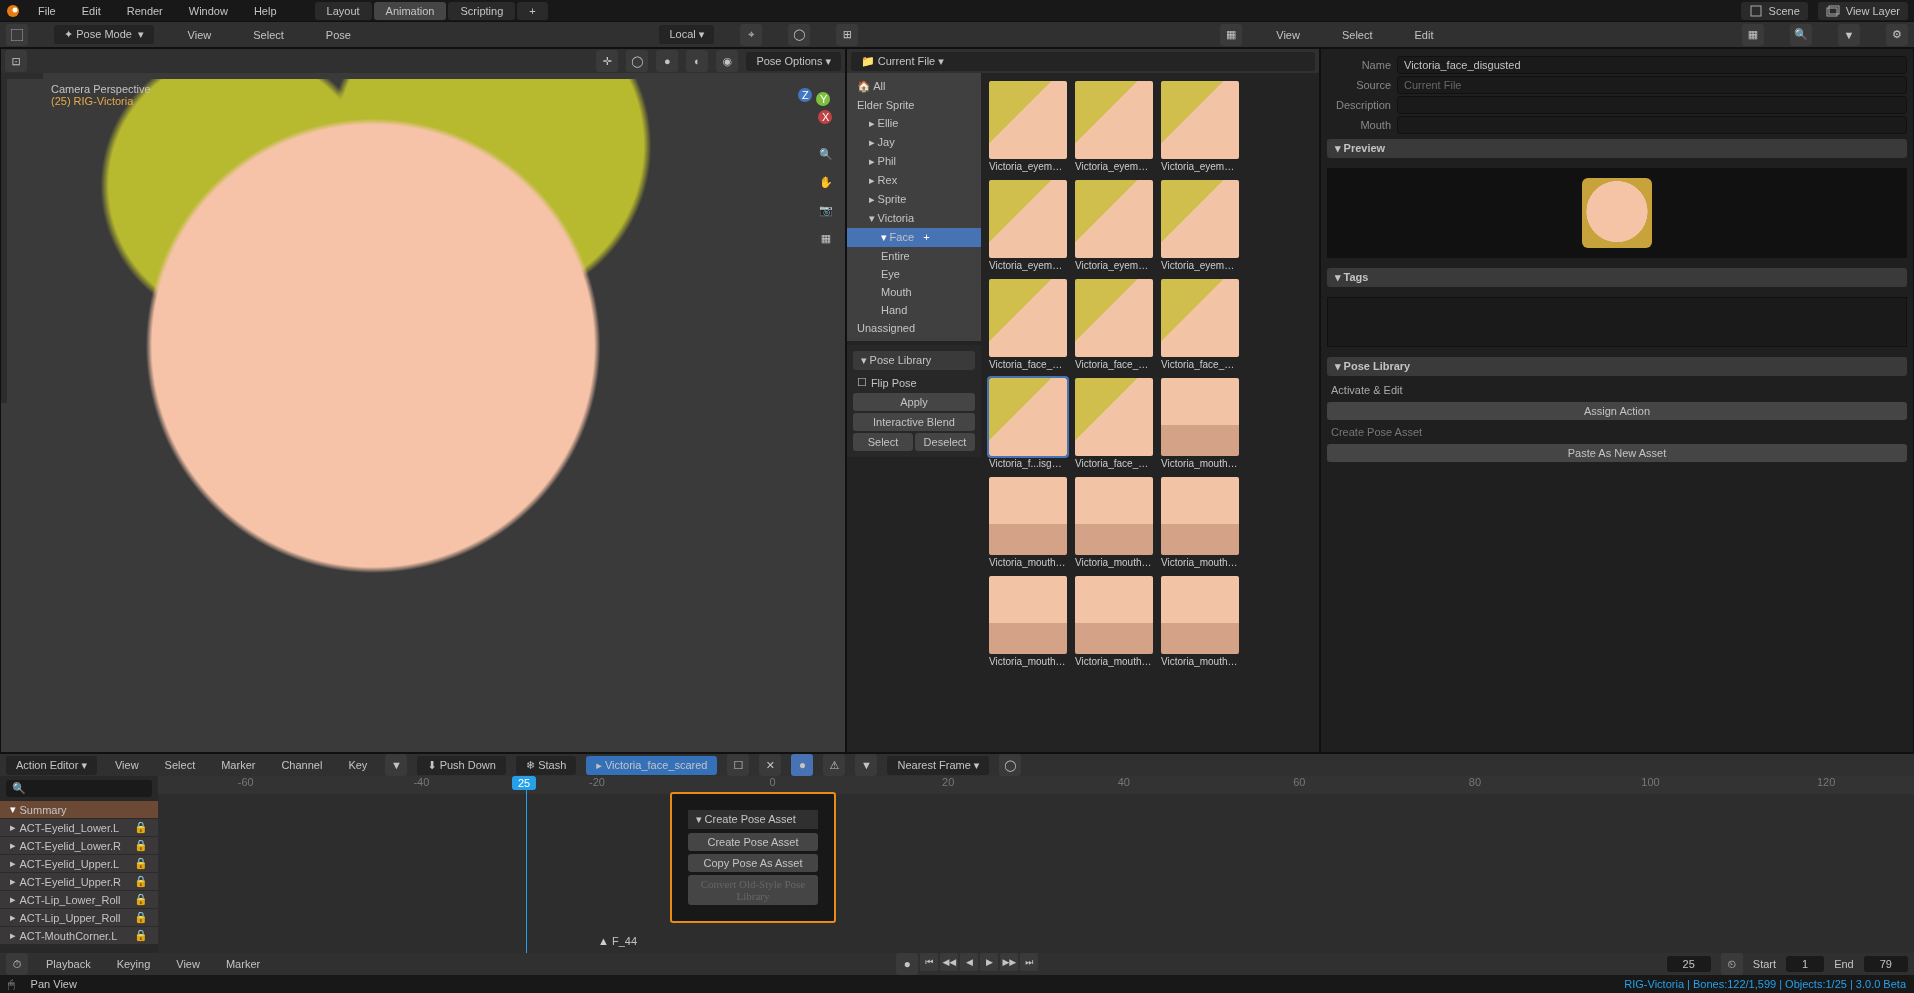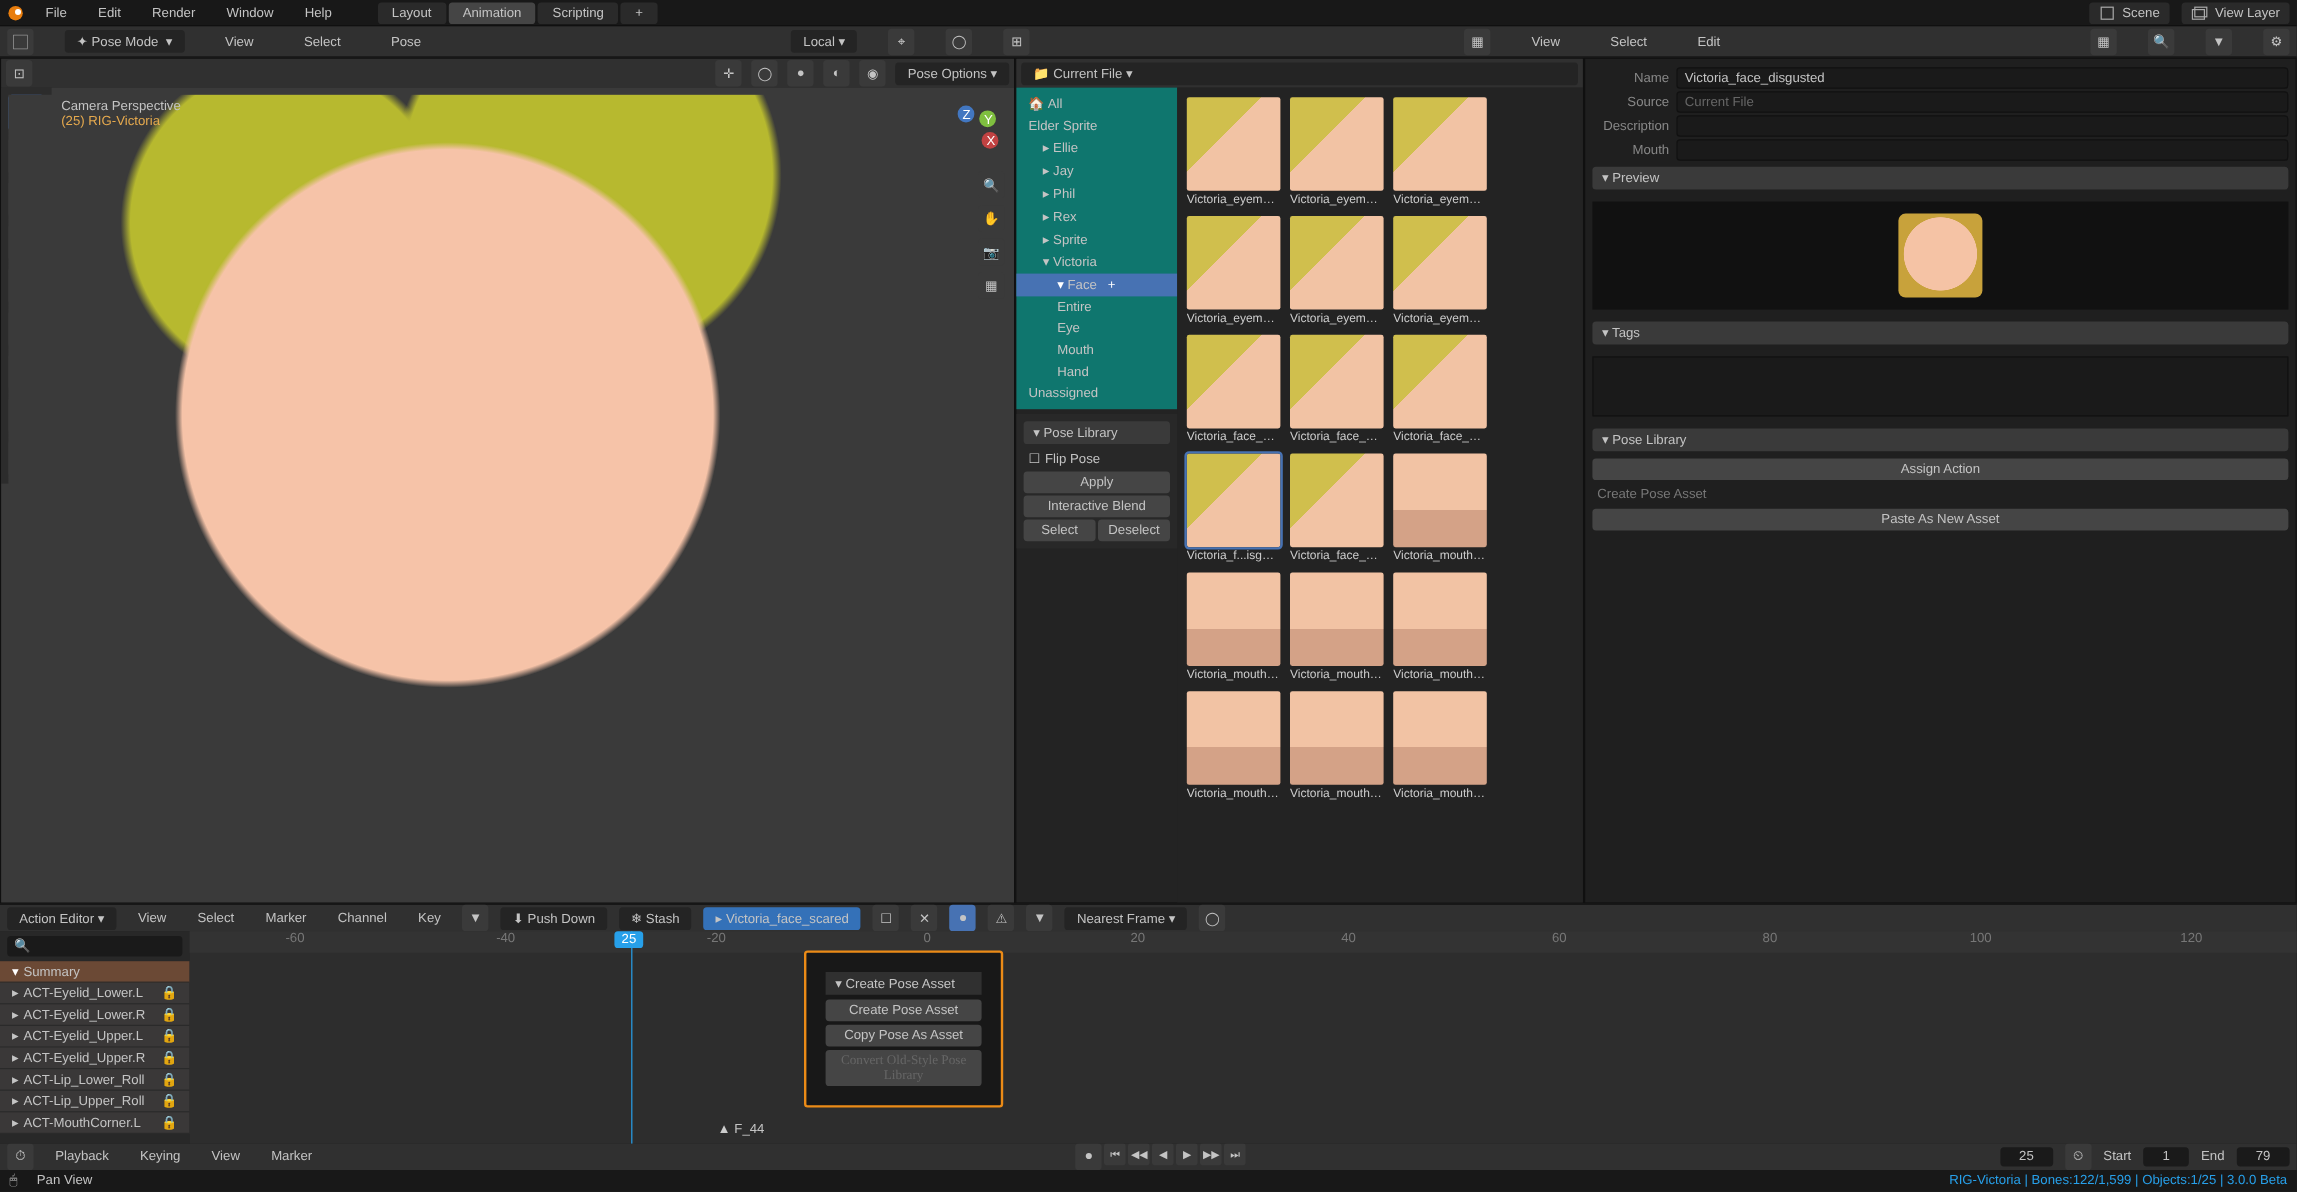--- a/index.html
+++ b/index.html
@@ -38,21 +38,21 @@
   radial-gradient(circle at 28% 16%, #b7b92f 0%, #b7b92f 16%, transparent 17%),
   radial-gradient(circle at 58% 10%, #b7b92f 0%, #b7b92f 20%, transparent 21%),
   linear-gradient(#3a3a3a,#3a3a3a); }
 .overlay-text { position: absolute; top: 10px; left: 50px; }
 .overlay-text .subtitle { color: #e5a94e; }
 .gizmo { position: absolute; top: 12px; right: 12px; width: 50px; height: 50px; }
 
 
 .asset-area { width: 474px; display: flex; flex-direction: column; }
 .asset-body { flex: 1; display: flex; }
-.asset-tree { width: 134px; background: #0f766e; display: flex; flex-direction: column; padding: 4px 0; }
+.asset-tree { width: 134px; background: #404040; display: flex; flex-direction: column; padding: 4px 0; }
 .tree-row { padding: 3px 10px; }
 .tree-row.indent1 { padding-left: 22px; }
 .tree-row.indent2 { padding-left: 34px; }
 .tree-row.sel { background: #4772b3; color: #fff; }
 .poselib-panel { background: #282828; padding: 6px; margin-top: 4px; }
 .pl-header { background: #3a3a3a; padding: 3px 8px; border-radius: 3px; margin-bottom: 4px; }
 .pl-btn { background: #454545; padding: 3px 0; text-align: center; border-radius: 3px; margin-top: 2px; }
 .pl-split { display: flex; gap: 2px; }
 .pl-split .pl-btn { flex: 1; }
 
@@ -61,21 +61,21 @@
 .athumb { width: 78px; height: 78px; background: linear-gradient(135deg,#d0bf4d 0 40%, #f2c3a4 40% 100%); border-radius: 2px; position: relative; }
 .athumb.mouth { background: linear-gradient(180deg,#f2c3a4 0 60%, #d4a287 60% 100%); }
 .athumb.sel { outline: 2px solid #4772b3; }
 .alabel { font-size: 10px; color: #ccc; white-space: nowrap; overflow: hidden; text-overflow: ellipsis; width: 78px; text-align: center; margin-top: 2px; }
 
 
 .props-area { flex: 1; display: flex; flex-direction: column; background: #1f1f1f; }
 .prop-field { display: flex; align-items: center; height: 20px; gap: 6px; padding: 0 6px; }
 .prop-field label { width: 64px; text-align: right; color: #888; }
 .prop-input { flex: 1; background: #1a1a1a; border: 1px solid #111; padding: 2px 6px; border-radius: 3px; min-height: 18px; }
-.section-hdr { background: #3a3a3a; padding: 3px 8px; border-radius: 3px; margin: 4px 6px; }
+.section-hdr { background: #3a3a3a; padding: 3px 8px; border-radius: 3px; margin: 4px 6px; font-weight: bold; }
 .preview-box { margin: 6px; height: 90px; background: #111; display: flex; align-items: center; justify-content: center; }
 .preview-face { width: 70px; height: 70px; background: radial-gradient(circle at 50% 48%, #f5c3a5 0%, #f5c3a5 60%, #c8a23b 61%); border-radius: 6px; }
 .tags-box { margin: 6px; height: 50px; background: #1a1a1a; border: 1px solid #111; }
 .btn-wide { background: #454545; padding: 3px; text-align: center; border-radius: 3px; margin: 2px 6px; }
 
 
 .bottom-area { height: 200px; background: #232323; display: flex; flex-direction: column; border-top: 1px solid #101010; }
 .ae-hdr { height: 22px; background: #303030; display: flex; align-items: center; padding: 0 6px; gap: 10px; }
 .ae-body { flex: 1; display: flex; position: relative; }
 .ae-left { width: 158px; background: #282828; }
@@ -356,20 +356,21 @@
       <label>Mouth</label>
       <div class="prop-input"></div>
     </div>
     <div class="section-hdr">▾ <span>Preview</span></div>
     <div class="preview-box">
       <div class="preview-face"></div>
     </div>
     <div class="section-hdr">▾ <span>Tags</span></div>
     <div class="tags-box"></div>
     <div class="section-hdr">▾ <span>Pose Library</span></div>
+    <div style="padding:4px 10px;color:#aaa">Activate &amp; Edit</div>
     <div class="btn-wide">Assign Action</div>
     <div style="padding:4px 10px;color:#777">Create Pose Asset</div>
     <div class="btn-wide">Paste As New Asset</div>
   </div>
 </div>
 
 <div class="bottom-area">
   <div class="ae-hdr">
     <span class="mode-select"><span>Action Editor</span> ▾</span>
     <span class="menu-item">View</span>

